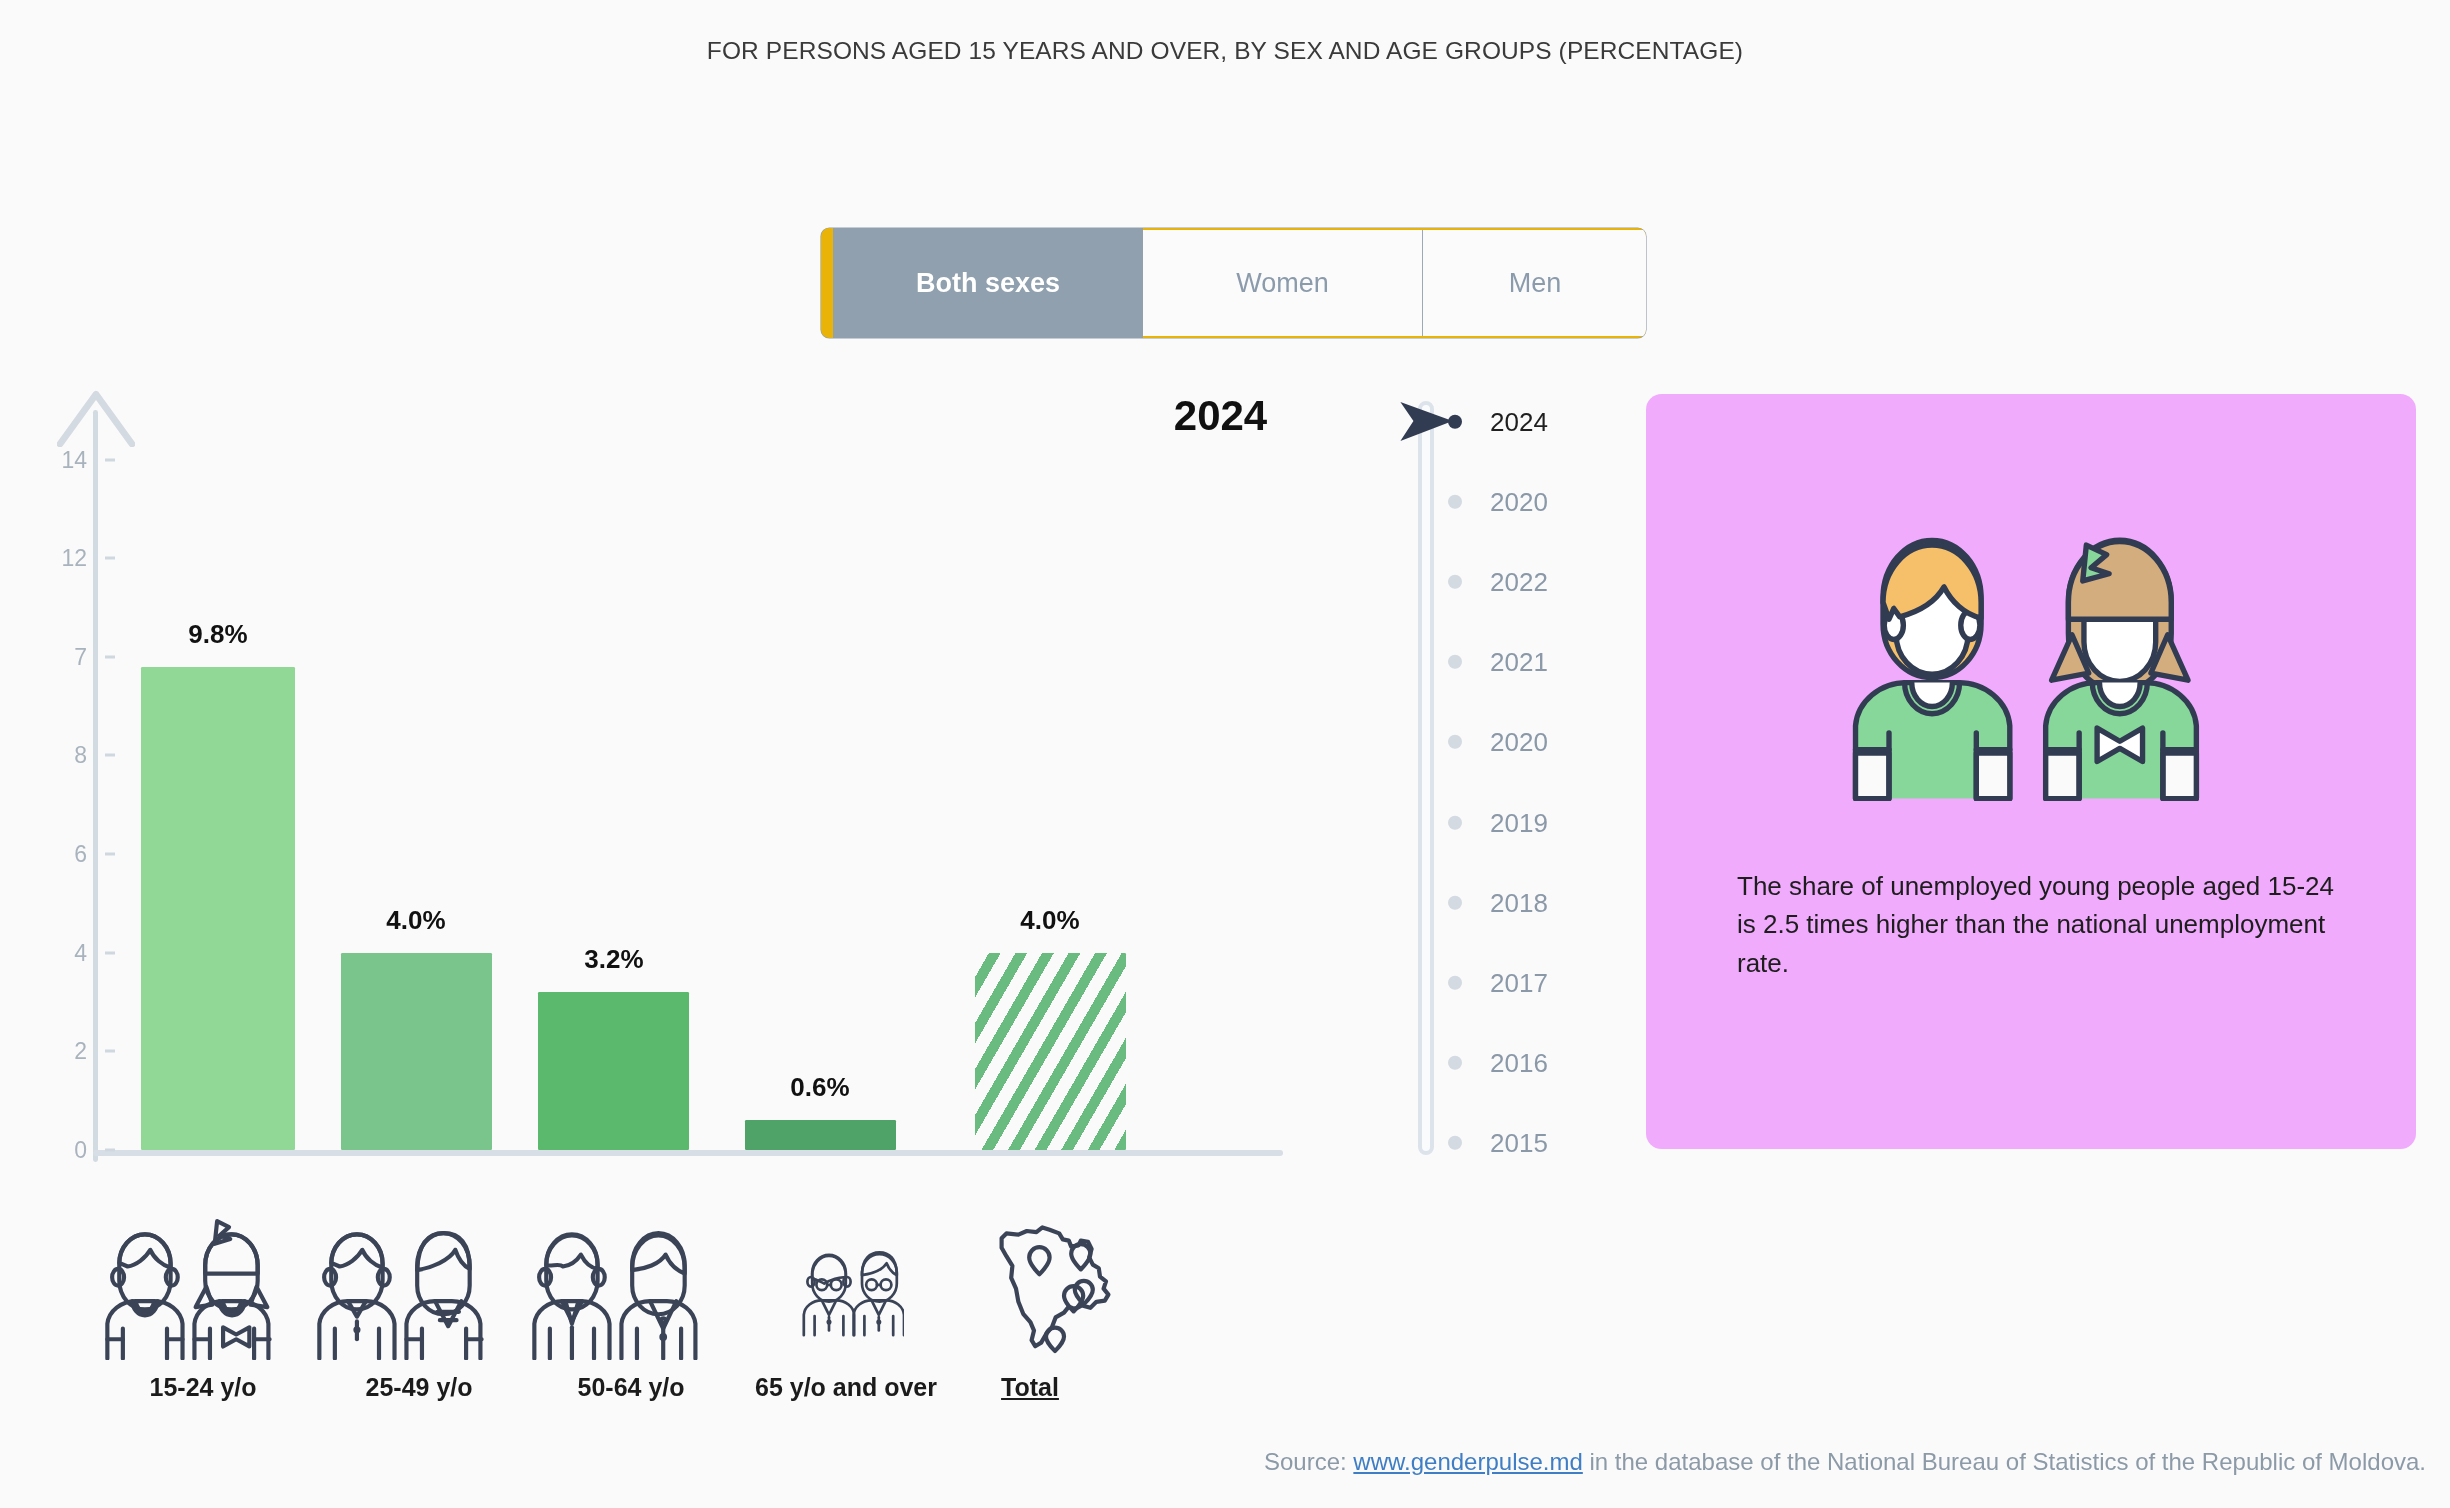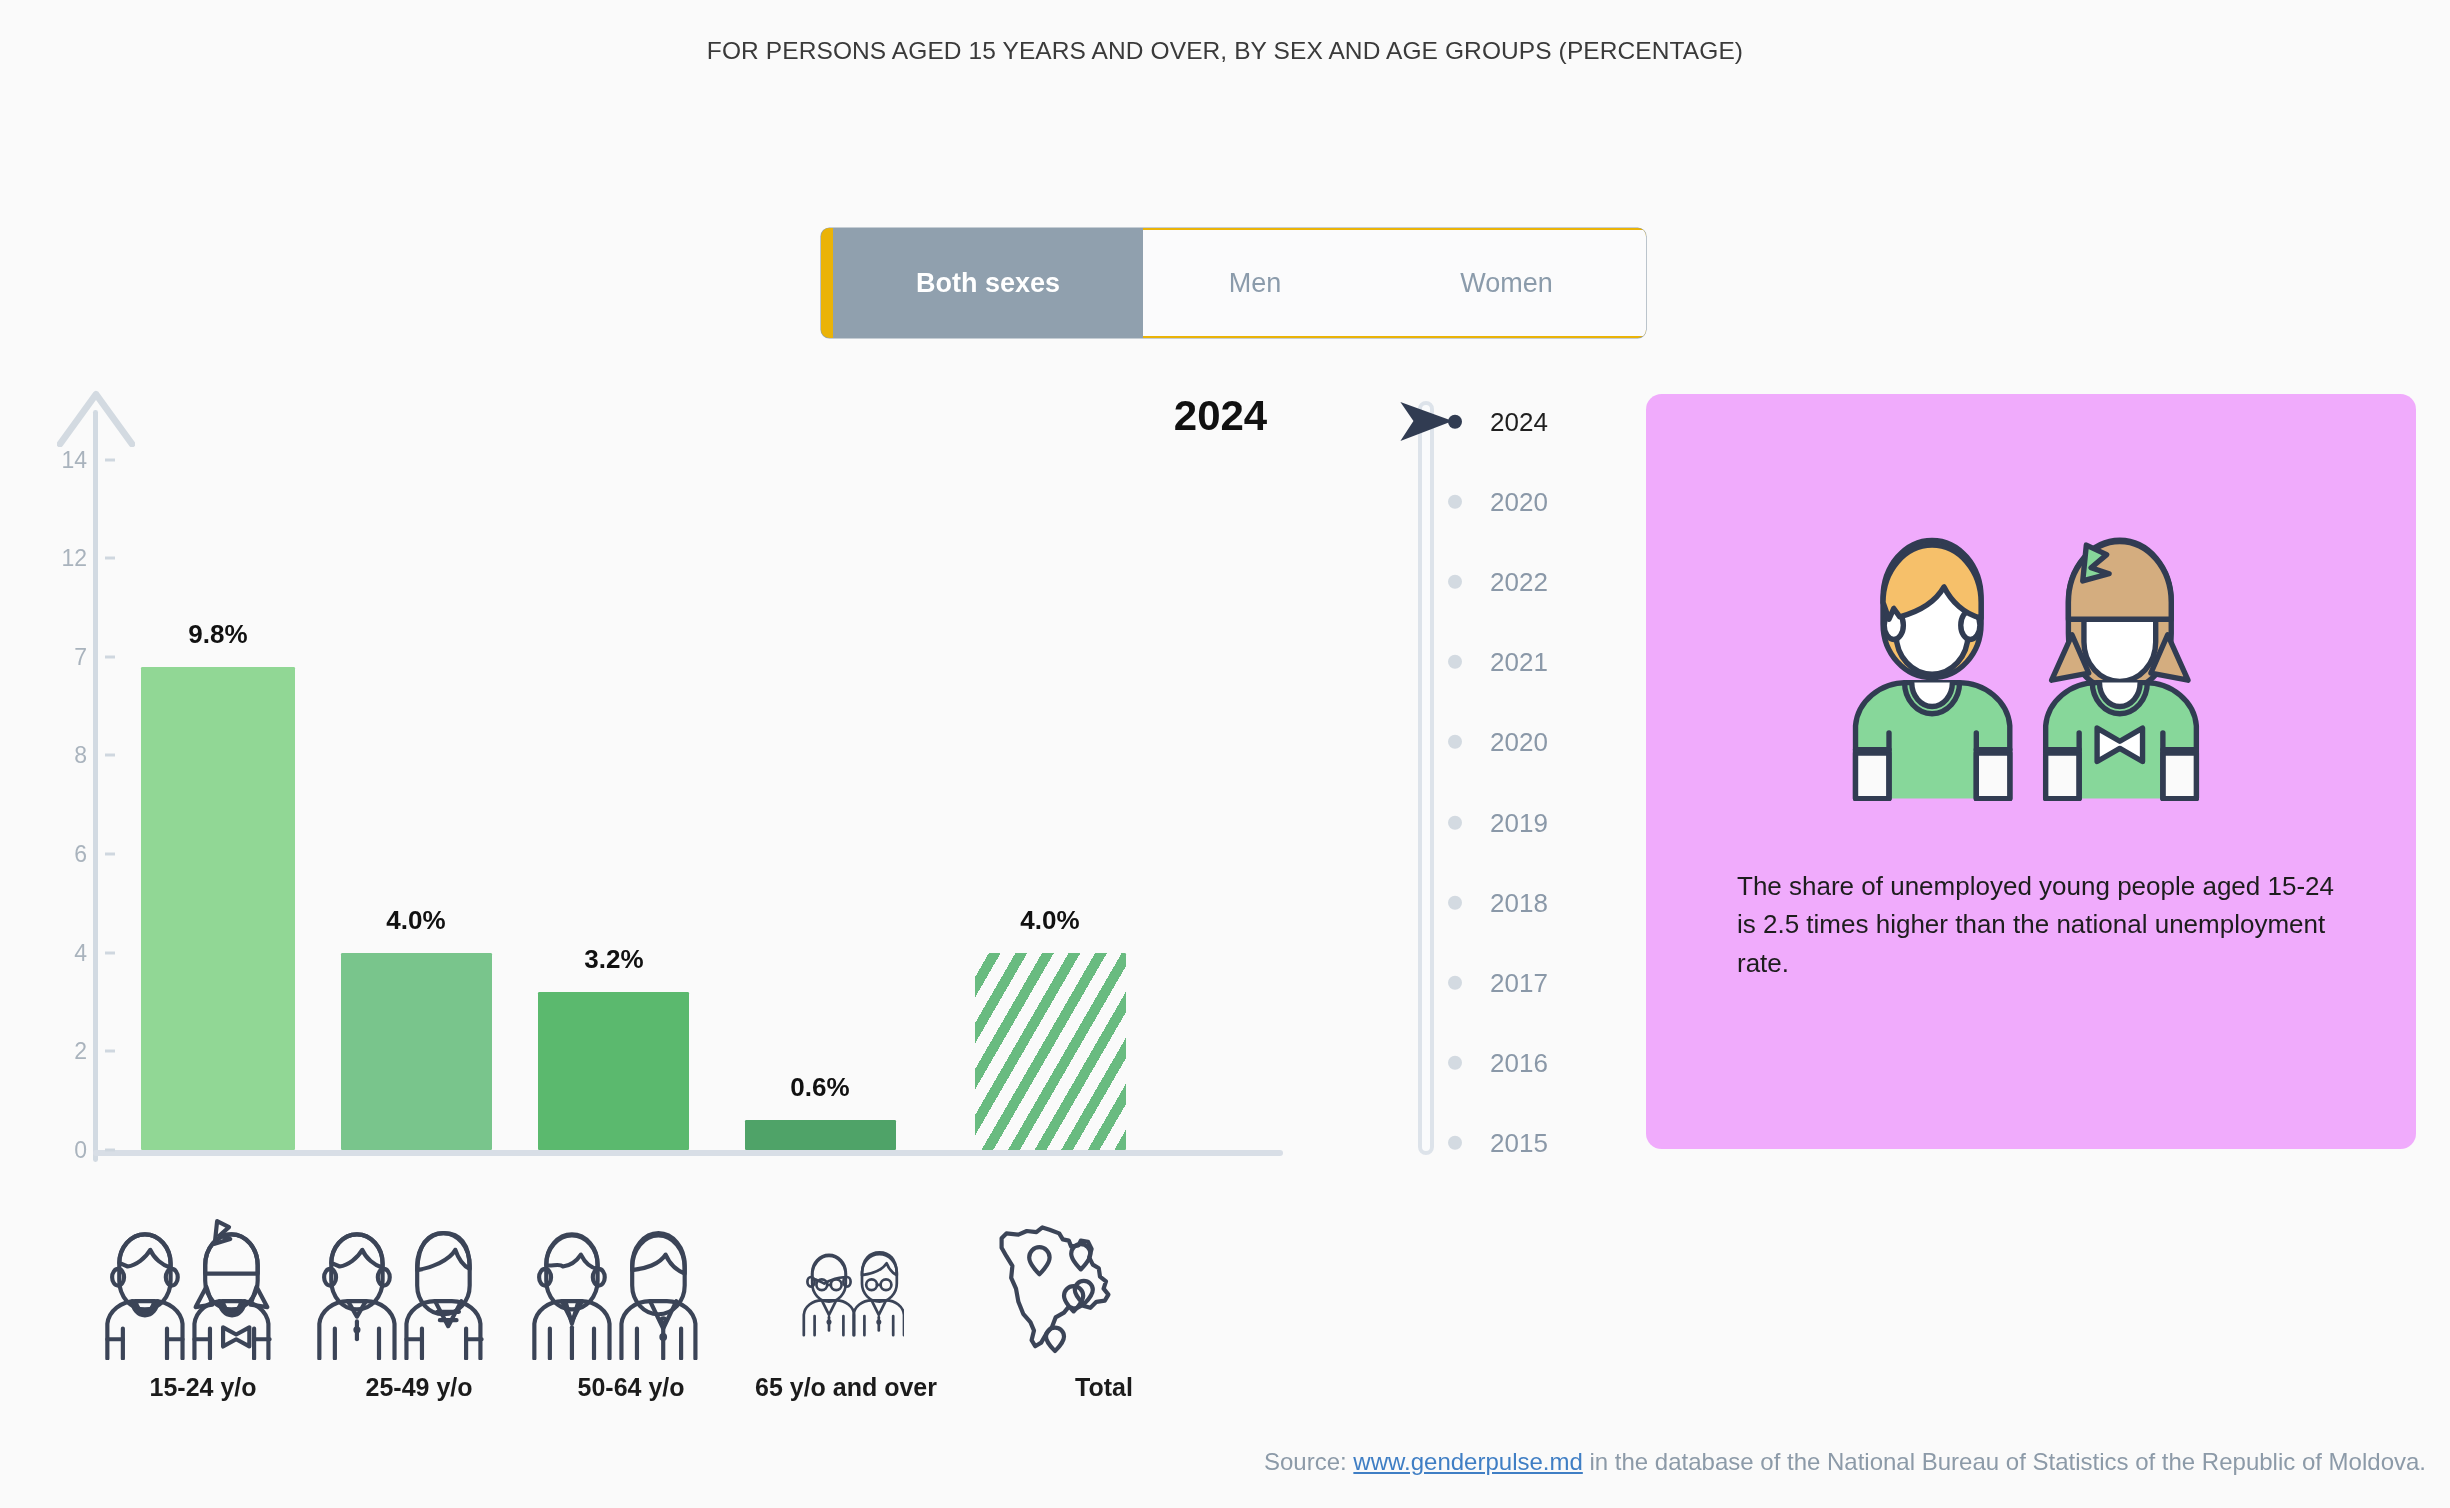--- a/index.html
+++ b/index.html
@@ -251,22 +251,22 @@
 </style>
 </head>
 <body>
 
 <div id="header">
   <div id="page-subtitle">FOR PERSONS AGED 15 YEARS AND OVER, BY SEX AND AGE GROUPS (PERCENTAGE)</div>
 </div>
 
 <div id="tabs">
   <div class="tab t0 active">Both sexes</div>
+  <div class="tab t1 inactive">Women</div>
   <div class="tab t2 inactive">Men</div>
-  <div class="tab t1 inactive">Women</div>
 </div>
 
 <div id="big-year">2024</div>
 
 <div id="chart-area">
   <div id="y-axis-arrow">
     <svg width="78" height="60" viewBox="0 0 130 100">
       <path d="M5 95 L65 12 L125 95" fill="none" stroke="#d3dae1" stroke-width="11" stroke-linecap="round" stroke-linejoin="round"></path>
     </svg>
   </div>
@@ -431,21 +431,21 @@
       </g>
     </svg>
   </div>
 </div>
 
 <div id="cat-labels">
     <div class="cat-label" style="left: 203px;">15-24 y/o</div>
     <div class="cat-label" style="left: 419px;">25-49 y/o</div>
     <div class="cat-label" style="left: 631px;">50-64 y/o</div>
     <div class="cat-label" style="left: 846px;">65 y/o and over</div>
-    <div class="cat-label" style="left: 1104px;">Total</div>
+    <div class="cat-label" style="left: 1030px; text-decoration: underline;">Total</div>
   </div>
 
 <div id="year-timeline">
   <div id="year-rail"></div>
   <div id="year-cursor">
     <svg width="57" height="47" viewBox="0 0 96 78">
       <path d="M4 6 L92 38 L4 72 L26 38 Z" fill="#313c52"></path>
     </svg>
   </div>
   <div id="year-items">

